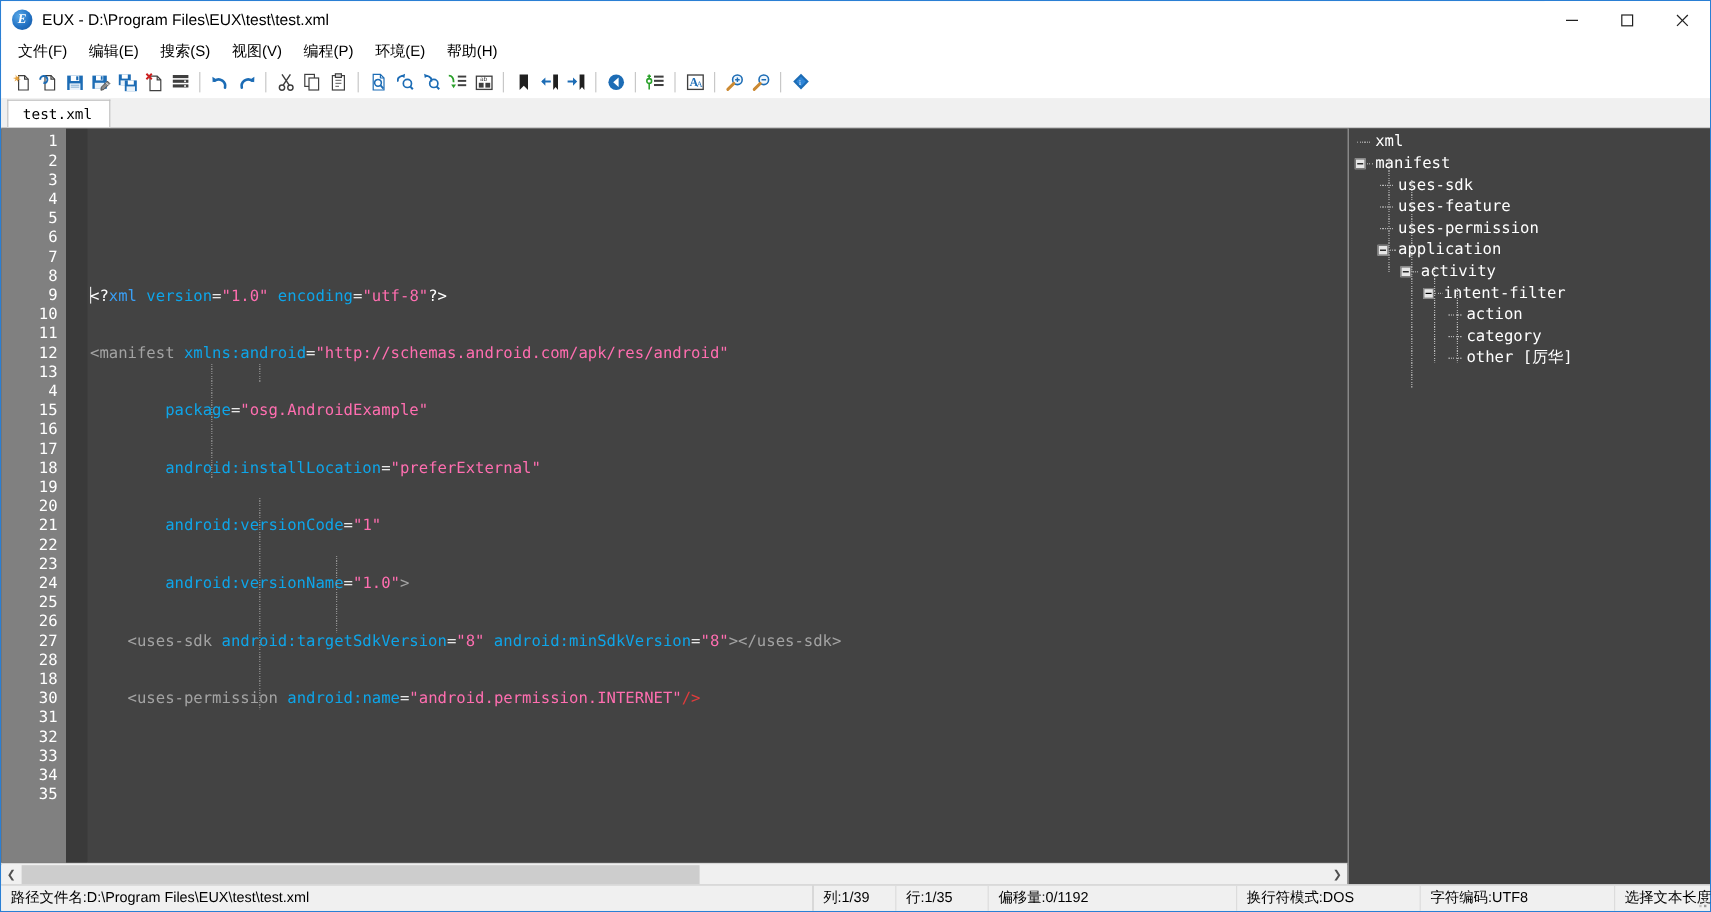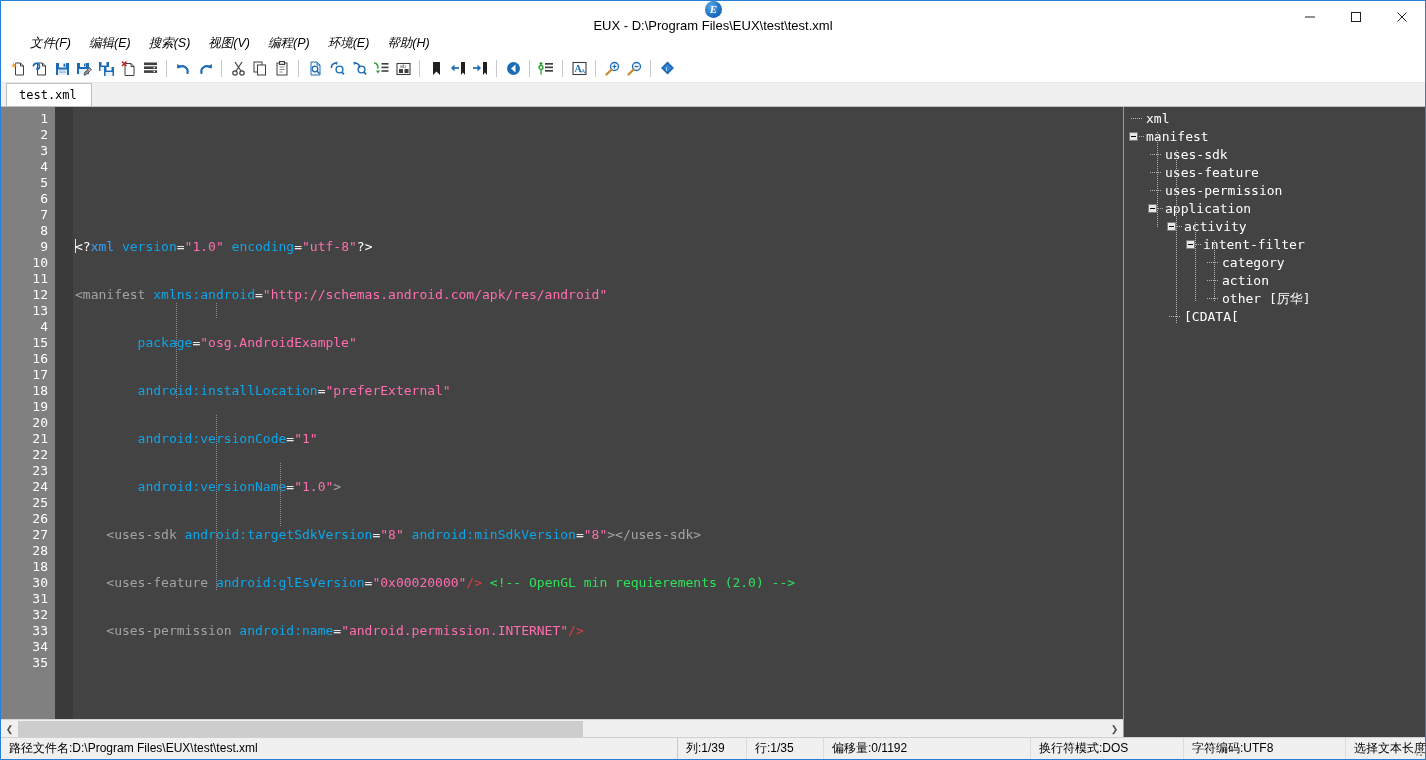--- a/index.html
+++ b/index.html
@@ -20,21 +20,20 @@
   }
 
   
   .titlebar {
     height: 31px;
     min-height: 31px;
     display: flex;
     align-items: center;
     background: #ffffff;
     position: relative;
-    flex-direction: column;
   }
   .app-icon {
     width: 17px; height: 17px;
     margin-left: 9px; margin-right: 8px;
     border-radius: 50%;
     background: radial-gradient(circle at 35% 32%, #5aa9e8 0%, #2272c4 55%, #14529b 100%);
     position: relative;
     flex: none;
   }
   .app-icon::after {
@@ -66,22 +65,21 @@
     background: #ffffff;
   }
   .win-btn svg { display: block; }
 
   
   .menubar {
     height: 22px; min-height: 22px;
     display: flex;
     align-items: center;
     background: #ffffff;
-    padding-left: 20px;
-    font-style: italic;
+    padding-left: 5px;
   }
   .menu-item {
     font-size: 12.5px;
     color: #000000;
     padding: 2px 9px;
     white-space: nowrap;
     line-height: 16px;
   }
 
   
@@ -633,21 +631,20 @@
           <div class="indent-guide" style="left:143px; top:308px; height:176px;"></div>
           <div class="indent-guide" style="left:207px; top:356px; height:64px;"></div>
 
           <div class="code-line"><span class="caret"></span><span class="c-pi">&lt;?</span><span class="c-pin">xml</span><span class="c-attr"> version</span><span class="c-eq">=</span><span class="c-val">"1.0"</span><span class="c-attr"> encoding</span><span class="c-eq">=</span><span class="c-val">"utf-8"</span><span class="c-pi">?&gt;</span></div>
           <div class="code-line"><span class="c-tag">&lt;manifest</span><span class="c-attr"> xmlns:android</span><span class="c-eq">=</span><span class="c-val">"http://schemas.android.com/apk/res/android"</span></div>
           <div class="code-line"><span class="c-attr">        package</span><span class="c-eq">=</span><span class="c-val">"osg.AndroidExample"</span></div>
           <div class="code-line"><span class="c-attr">        android:installLocation</span><span class="c-eq">=</span><span class="c-val">"preferExternal"</span></div>
           <div class="code-line"><span class="c-attr">        android:versionCode</span><span class="c-eq">=</span><span class="c-val">"1"</span></div>
           <div class="code-line"><span class="c-attr">        android:versionName</span><span class="c-eq">=</span><span class="c-val">"1.0"</span><span class="c-tag">&gt;</span></div>
           <div class="code-line"><span class="c-tag">    &lt;uses-sdk</span><span class="c-attr"> android:targetSdkVersion</span><span class="c-eq">=</span><span class="c-val">"8"</span><span class="c-attr"> android:minSdkVersion</span><span class="c-eq">=</span><span class="c-val">"8"</span><span class="c-tag">&gt;&lt;/uses-sdk&gt;</span></div>
-          <div class="code-line"><span class="c-tag">    &lt;uses-feature</span><span class="c-attr"> android:glEsVersion</span><span class="c-eq">=</span><span class="c-val">"0x00020000"</span><span class="c-slash">/&gt;</span><span class="c-cmt"> &lt;!-- OpenGL min requierements (2.0) --&gt;</span></div>
           <div class="code-line"><span class="c-tag">    &lt;uses-permission</span><span class="c-attr"> android:name</span><span class="c-eq">=</span><span class="c-val">"android.permission.INTERNET"</span><span class="c-slash">/&gt;</span></div>
           <div class="code-line">&nbsp;</div>
           
           
           
           
           
           
           
           
@@ -754,46 +751,39 @@
             <div class="dots"></div>
           </div>
         <span class="lbl">intent-filter</span>
       </div>
 
       <div class="tnode">
         <div class="tindent" style="width:80px"></div>
         <div class="tconn">
             <div class="h"></div>
           </div>
-        <span class="lbl">category</span>
+        <span class="lbl">action</span>
       </div>
 
       <div class="tnode">
         <div class="tindent" style="width:80px"></div>
         <div class="tconn">
             <div class="h"></div>
           </div>
-        <span class="lbl">action</span>
+        <span class="lbl">category</span>
       </div>
 
       <div class="tnode">
         <div class="tindent" style="width:80px"></div>
         <div class="tconn">
             <div class="h"></div>
           </div>
         <span class="lbl">other [厉华]</span>
       </div>
 
-      <div class="tnode">
-        <div class="tindent" style="width:42px"></div>
-        <div class="tconn">
-            <div class="h"></div>
-          </div>
-        <span class="lbl">[CDATA[</span>
-      </div>
     </div>
   </div>
 
   <div class="statusbar">
     <div class="sb-cell sb-path">路径文件名:D:\Program Files\EUX\test\test.xml</div>
     <div class="sb-cell" style="flex:0 0 52px">列:1/39</div>
     <div class="sb-cell" style="flex:0 0 60px">行:1/35</div>
     <div class="sb-cell" style="flex:0 0 190px">偏移量:0/1192</div>
     <div class="sb-cell" style="flex:0 0 136px">换行符模式:DOS</div>
     <div class="sb-cell" style="flex:0 0 145px">字符编码:UTF8</div>

